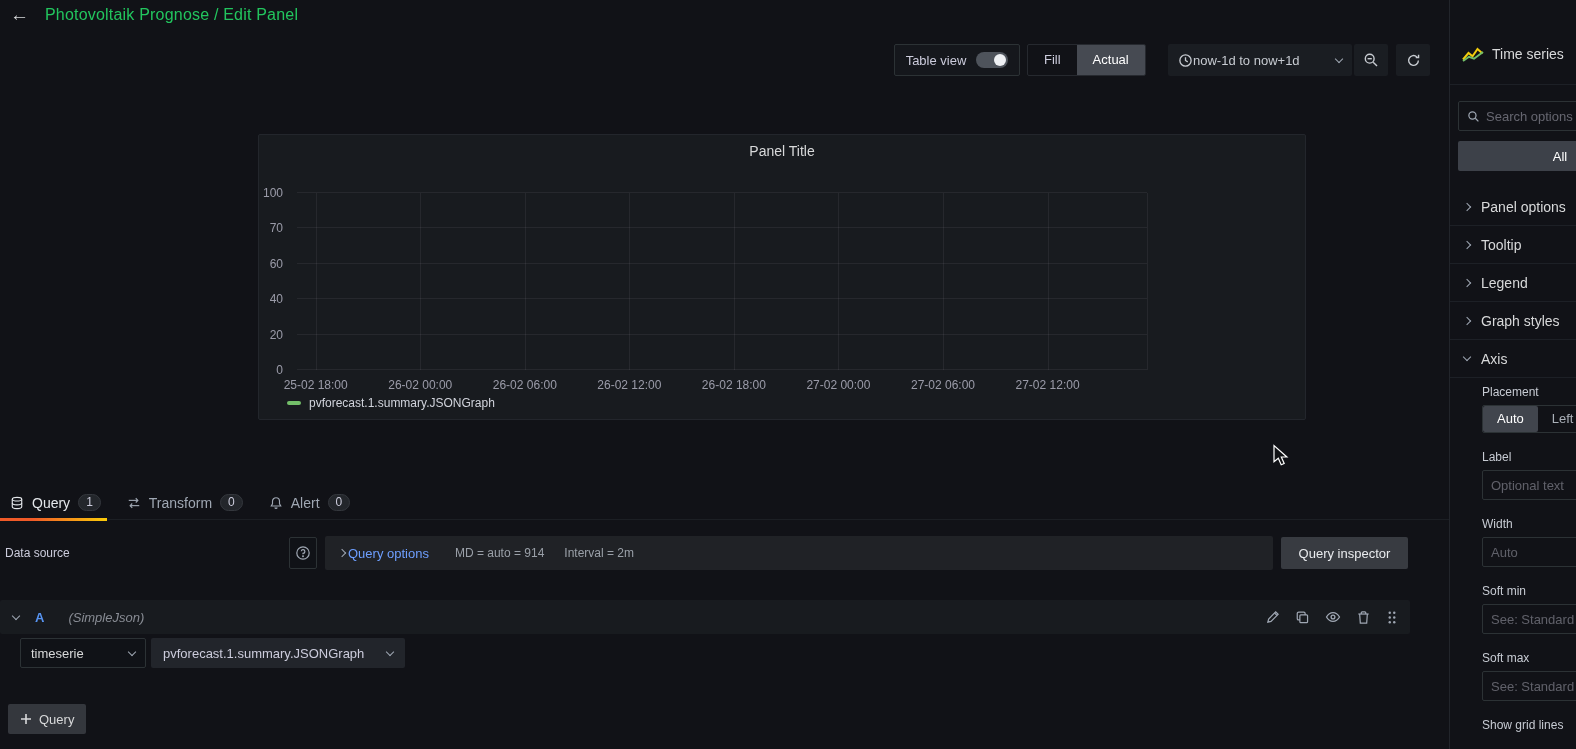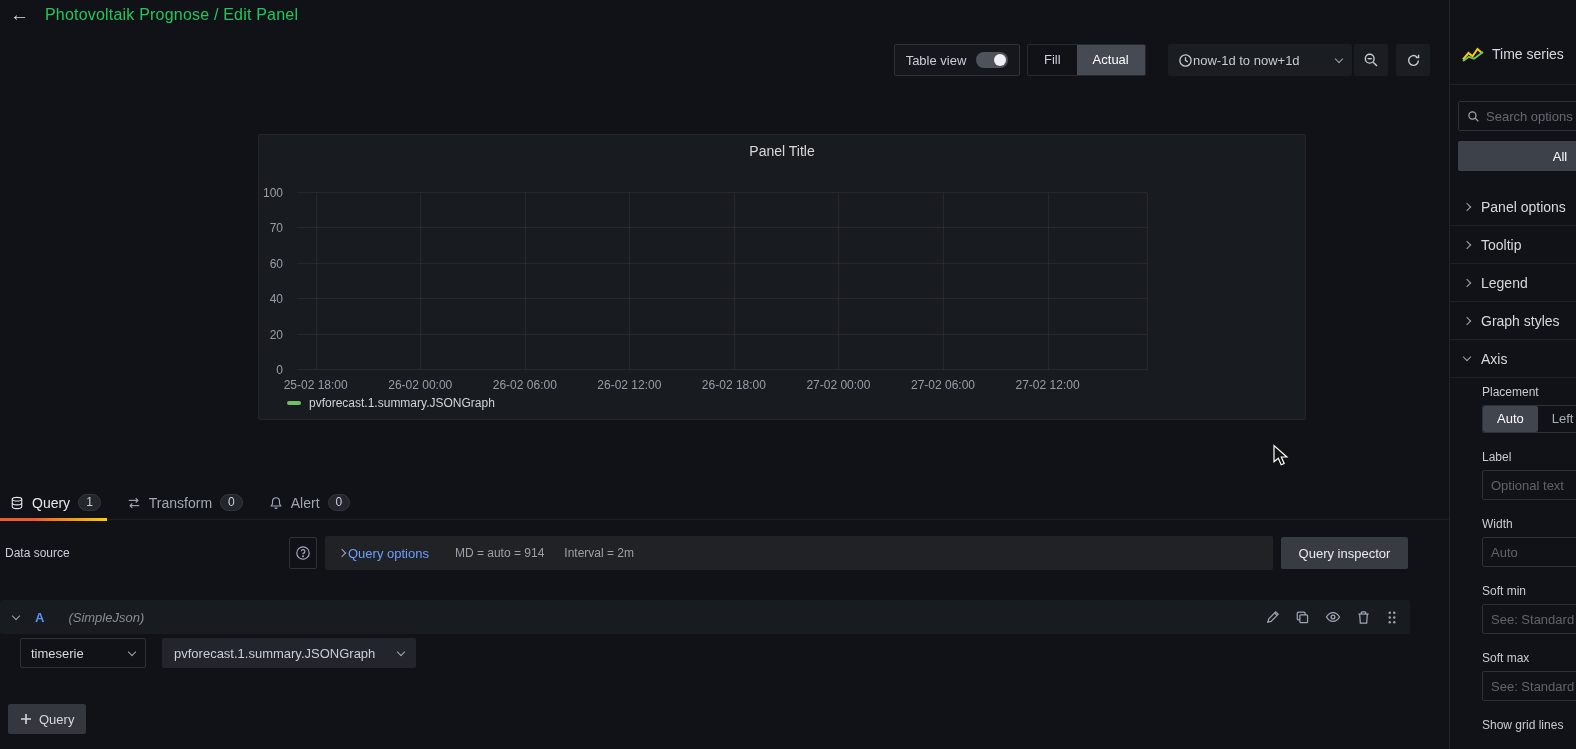--- a/index.html
+++ b/index.html
@@ -63,21 +63,21 @@
   .qo-meta { font-size:12px; color:#9aa0a8; }
   .inspector-btn { position:absolute; left:1281px; top:1px; width:127px; height:32px; background:#383b41; border-radius:2px; display:grid; place-items:center; font-size:13px; font-weight:500; color:#e9ebee; cursor:pointer; }
 
   
   .qrow { position:absolute; left:0; top:600px; width:1410px; height:34px; background:#181b1f; border-radius:2px; display:flex; align-items:center; }
   .refid { margin-left:16px; font-size:13px; font-weight:700; color:#5794f2; }
   .ds-hint { margin-left:24px; font-size:13px; font-style:italic; color:#888c94; }
   .row-icons { margin-left:auto; margin-right:12px; display:flex; align-items:center; gap:15px; color:#9fa7b3; }
   .row-icons span { display:grid; place-items:center; cursor:pointer; }
 
-  .qcontrols { position:absolute; left:20px; top:638px; display:flex; gap:16px; }
+  .qcontrols { position:absolute; left:20px; top:638px; display:flex; gap:5px; }
   .fmt-select { width:126px; height:30px; border:1px solid #2c3235; background:#101217; border-radius:2px; display:flex; align-items:center; padding:0 10px; font-size:13px; color:#d8d9da; cursor:pointer; }
   .metric-btn { width:254px; height:30px; background:#22252b; border-radius:2px; display:flex; align-items:center; padding:0 12px; font-size:13px; color:#ccccdc; cursor:pointer; }
 
   .add-query { position:absolute; left:8px; top:704px; height:30px; padding:0 12px; background:#34373d; border-radius:2px; display:flex; align-items:center; gap:7px; font-size:13px; font-weight:500; color:#d8d9da; cursor:pointer; }
 
   
   .sidebar { position:absolute; left:1449px; top:0; width:220px; height:749px; background:#111217; border-left:1px solid #22252b; }
   .viz-btn { position:absolute; left:12px; top:46px; display:flex; align-items:center; gap:8px; cursor:pointer; }
   .viz-label { font-size:14px; font-weight:500; color:#d8d9da; white-space:nowrap; }
   .sb-div { position:absolute; left:0; top:84px; width:100%; border-top:1px solid #1d2026; }

